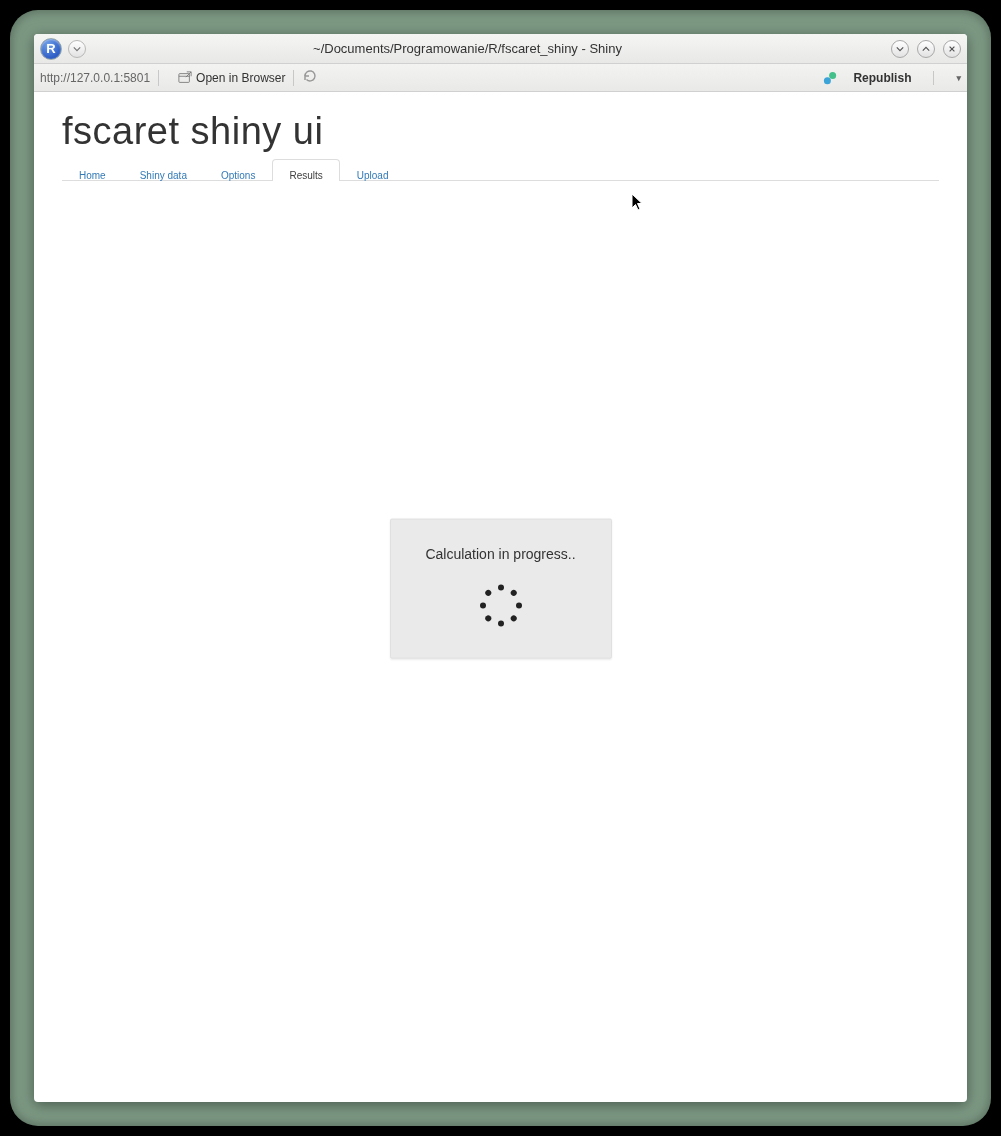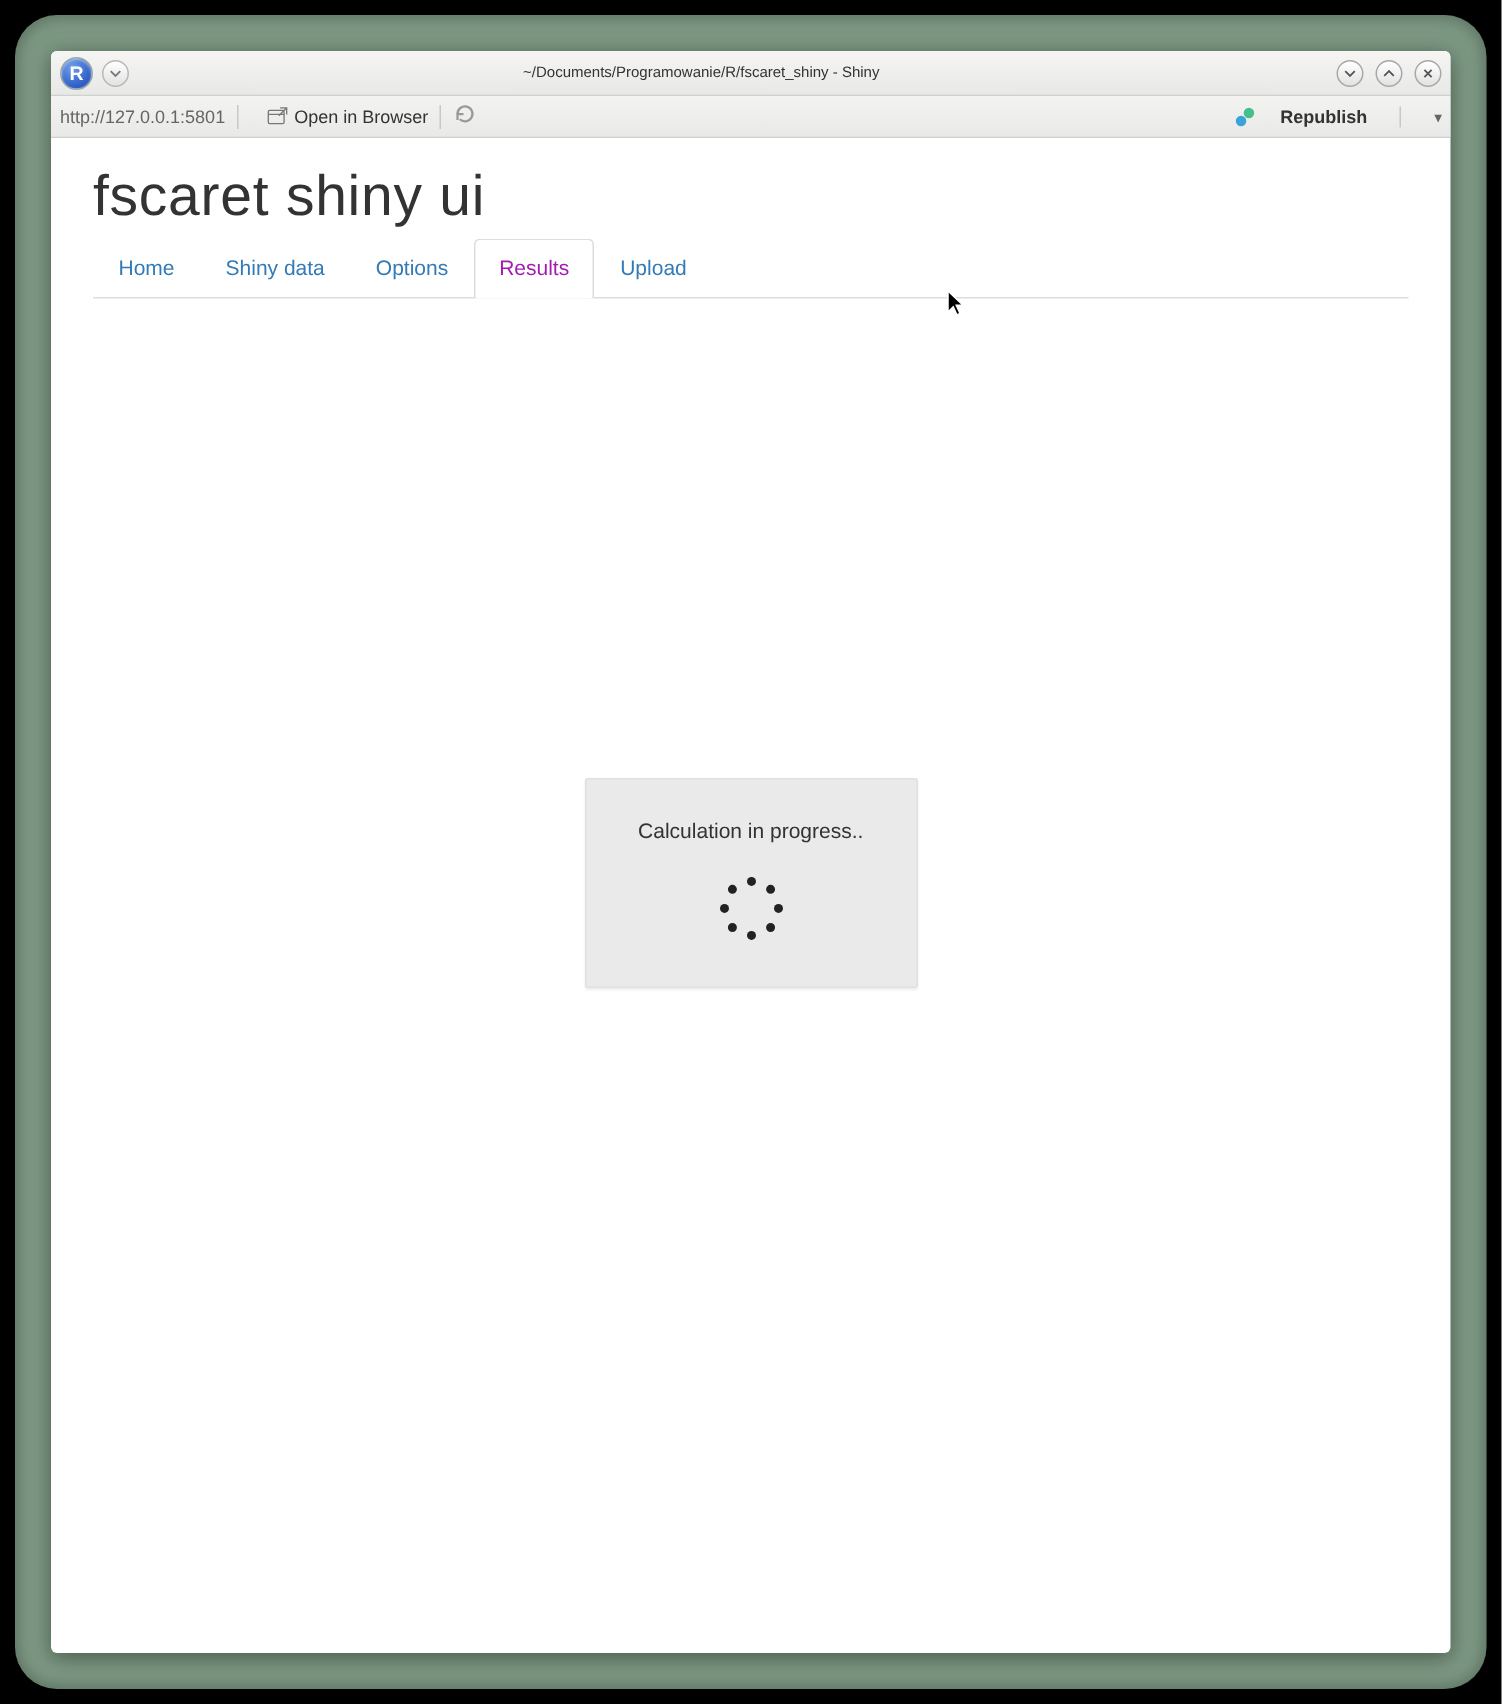--- a/index.html
+++ b/index.html
@@ -51,21 +51,21 @@
     box-shadow: inset 0 1px 2px rgba(255,255,255,.5);
   }
   .title-dropdown {
     width:18px; height:18px; border-radius:50%;
     background:linear-gradient(#fff,#e2e2e2);
     border:1px solid #b8b8b8;
     display:flex; align-items:center; justify-content:center;
     font-size:10px; color:#666;
   }
   .title-text {
-    flex:1; text-align:center; font-size:10px; color:#333;
+    flex:1; text-align:center; font-size:13px; color:#333;
     padding-right:40px;
   }
   .win-ctrl {
     width:18px; height:18px; border-radius:50%;
     background:linear-gradient(#fff,#e2e2e2);
     border:1px solid #a8a8a8;
     display:flex; align-items:center; justify-content:center;
     font-size:10px; color:#555;
     margin-left:2px;
   }
@@ -98,30 +98,30 @@
   h2.pagetitle {
     font-size:38px; font-weight:500; color:#333;
     margin-bottom:6px;
     letter-spacing:.5px;
   }
   .nav-tabs {
     display:flex; border-bottom:1px solid #ddd;
     list-style:none; margin:0; padding:0;
   }
   .nav-tabs li {
-    padding:10px 16px 13px 16px;
-    font-size:14px;
+    padding:10px 16px 0 16px;
+    font-size:10px;
     color:#337ab7;
     cursor:pointer;
     border:1px solid transparent;
     border-bottom:none;
     margin-bottom:-1px;
   }
   .nav-tabs li.active {
-    color:#a21caf;
+    color:#404040;
     background:#fff;
     border-color:#ddd #ddd #fff #ddd;
     border-radius:4px 4px 0 0;
   }
   
   .progress-wrap {
     position:absolute;
     left:50%; top:50%;
     transform:translate(-50%,-56%);
     width:222px;

